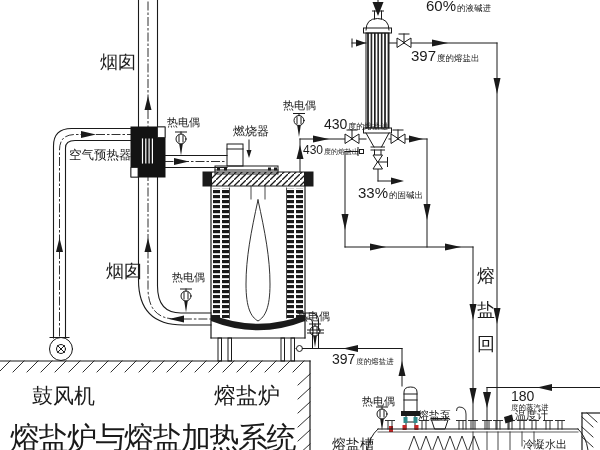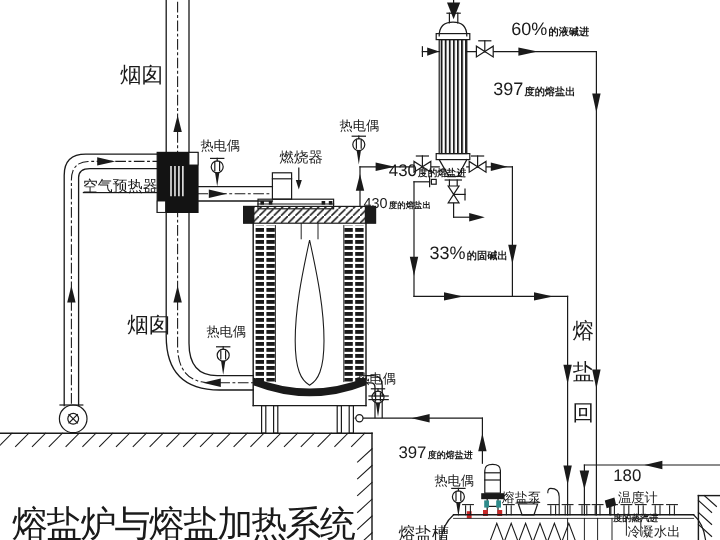--- a/index.html
+++ b/index.html
@@ -2,21 +2,21 @@
 <html><head>
 <meta charset="utf-8">
 <style>
   html,body{margin:0;padding:0;background:#888;}
   .canvas{position:relative;width:600px;height:450px;background:#ffffff;overflow:hidden;
           font-family:"Liberation Sans","DejaVu Sans",sans-serif;color:#1a1a1a;}
   .canvas svg{position:absolute;left:0;top:0;}
   .lbl{position:absolute;white-space:nowrap;line-height:1.05;color:#1a1a1a;}
   .stream{display:flex;align-items:baseline;}
   .stream .big{font-weight:400;}
-  .stream .small{font-weight:700;margin-left:1px;margin-top:24px;}
+  .stream .small{font-weight:400;margin-left:1px;}
   .vstack{display:flex;flex-direction:column;align-items:center;}
   .vstack span{display:block;}
 </style>
 </head>
 <body>
 
 <div class="canvas">
 
 <svg width="600" height="450" viewBox="0 0 600 450" stroke="#1a1a1a" fill="none" stroke-width="1" stroke-linecap="square">
   <defs>
@@ -364,21 +364,21 @@
   </g>
   <g>
     <polygon points="504,417 512,414.5 513.5,421 505.5,423.5" fill="#1a1a1a" stroke="none"></polygon>
     <line x1="509" y1="422" x2="509" y2="429"></line>
   </g>
   <use href="#tc" x="382" y="430.5"></use>
   <use href="#tc" x="186" y="312.5"></use>
 </svg>
 
 <div class="lbl" style="left:100px;top:53px;font-size:18px;">烟囱</div>
-<div class="lbl" style="left:69px;top:149px;font-size:12.5px;text-decoration:underline;">空气预热器</div>
+<div class="lbl" style="left:69px;top:149px;font-size:12.5px;">空气预热器</div>
 <div class="lbl" style="left:167px;top:117px;font-size:11px;">热电偶</div>
 <div class="lbl" style="left:233px;top:125px;font-size:12px;">燃烧器</div>
 <div class="lbl" style="left:283px;top:100px;font-size:11px;">热电偶</div>
 
 <div class="lbl stream" style="left:324px;top:117px;">
   <span class="big" style="font-size:14px;">430</span>
       <span class="small" style="font-size:8px;">度的熔盐进</span>
 </div>
 <div class="lbl stream" style="left:303px;top:144px;">
   <span class="big" style="font-size:12px;">430</span>
@@ -399,20 +399,22 @@
 
 <div class="lbl" style="left:106px;top:262px;font-size:18px;">烟囱</div>
 <div class="lbl" style="left:172px;top:272px;font-size:11px;">热电偶</div>
 <div class="lbl" style="left:297px;top:311px;font-size:11px;">热电偶</div>
 
 <div class="lbl stream" style="left:332px;top:352px;">
   <span class="big" style="font-size:14px;">397</span>
       <span class="small" style="font-size:7.5px;">度的熔盐进</span>
 </div>
 
+<div class="lbl" style="left:32px;top:385px;font-size:21px;">鼓风机</div>
+<div class="lbl" style="left:214px;top:384px;font-size:22px;">熔盐炉</div>
 
 <div class="lbl vstack" style="left:477px;top:267px;font-size:18px;gap:15px;">
   <span>熔</span>
   <span>盐</span>
   <span>回</span>
 </div>
 
 <div class="lbl" style="left:362px;top:396px;font-size:11px;">热电偶</div>
 <div class="lbl" style="left:418px;top:410px;font-size:11px;">熔盐泵</div>
 

